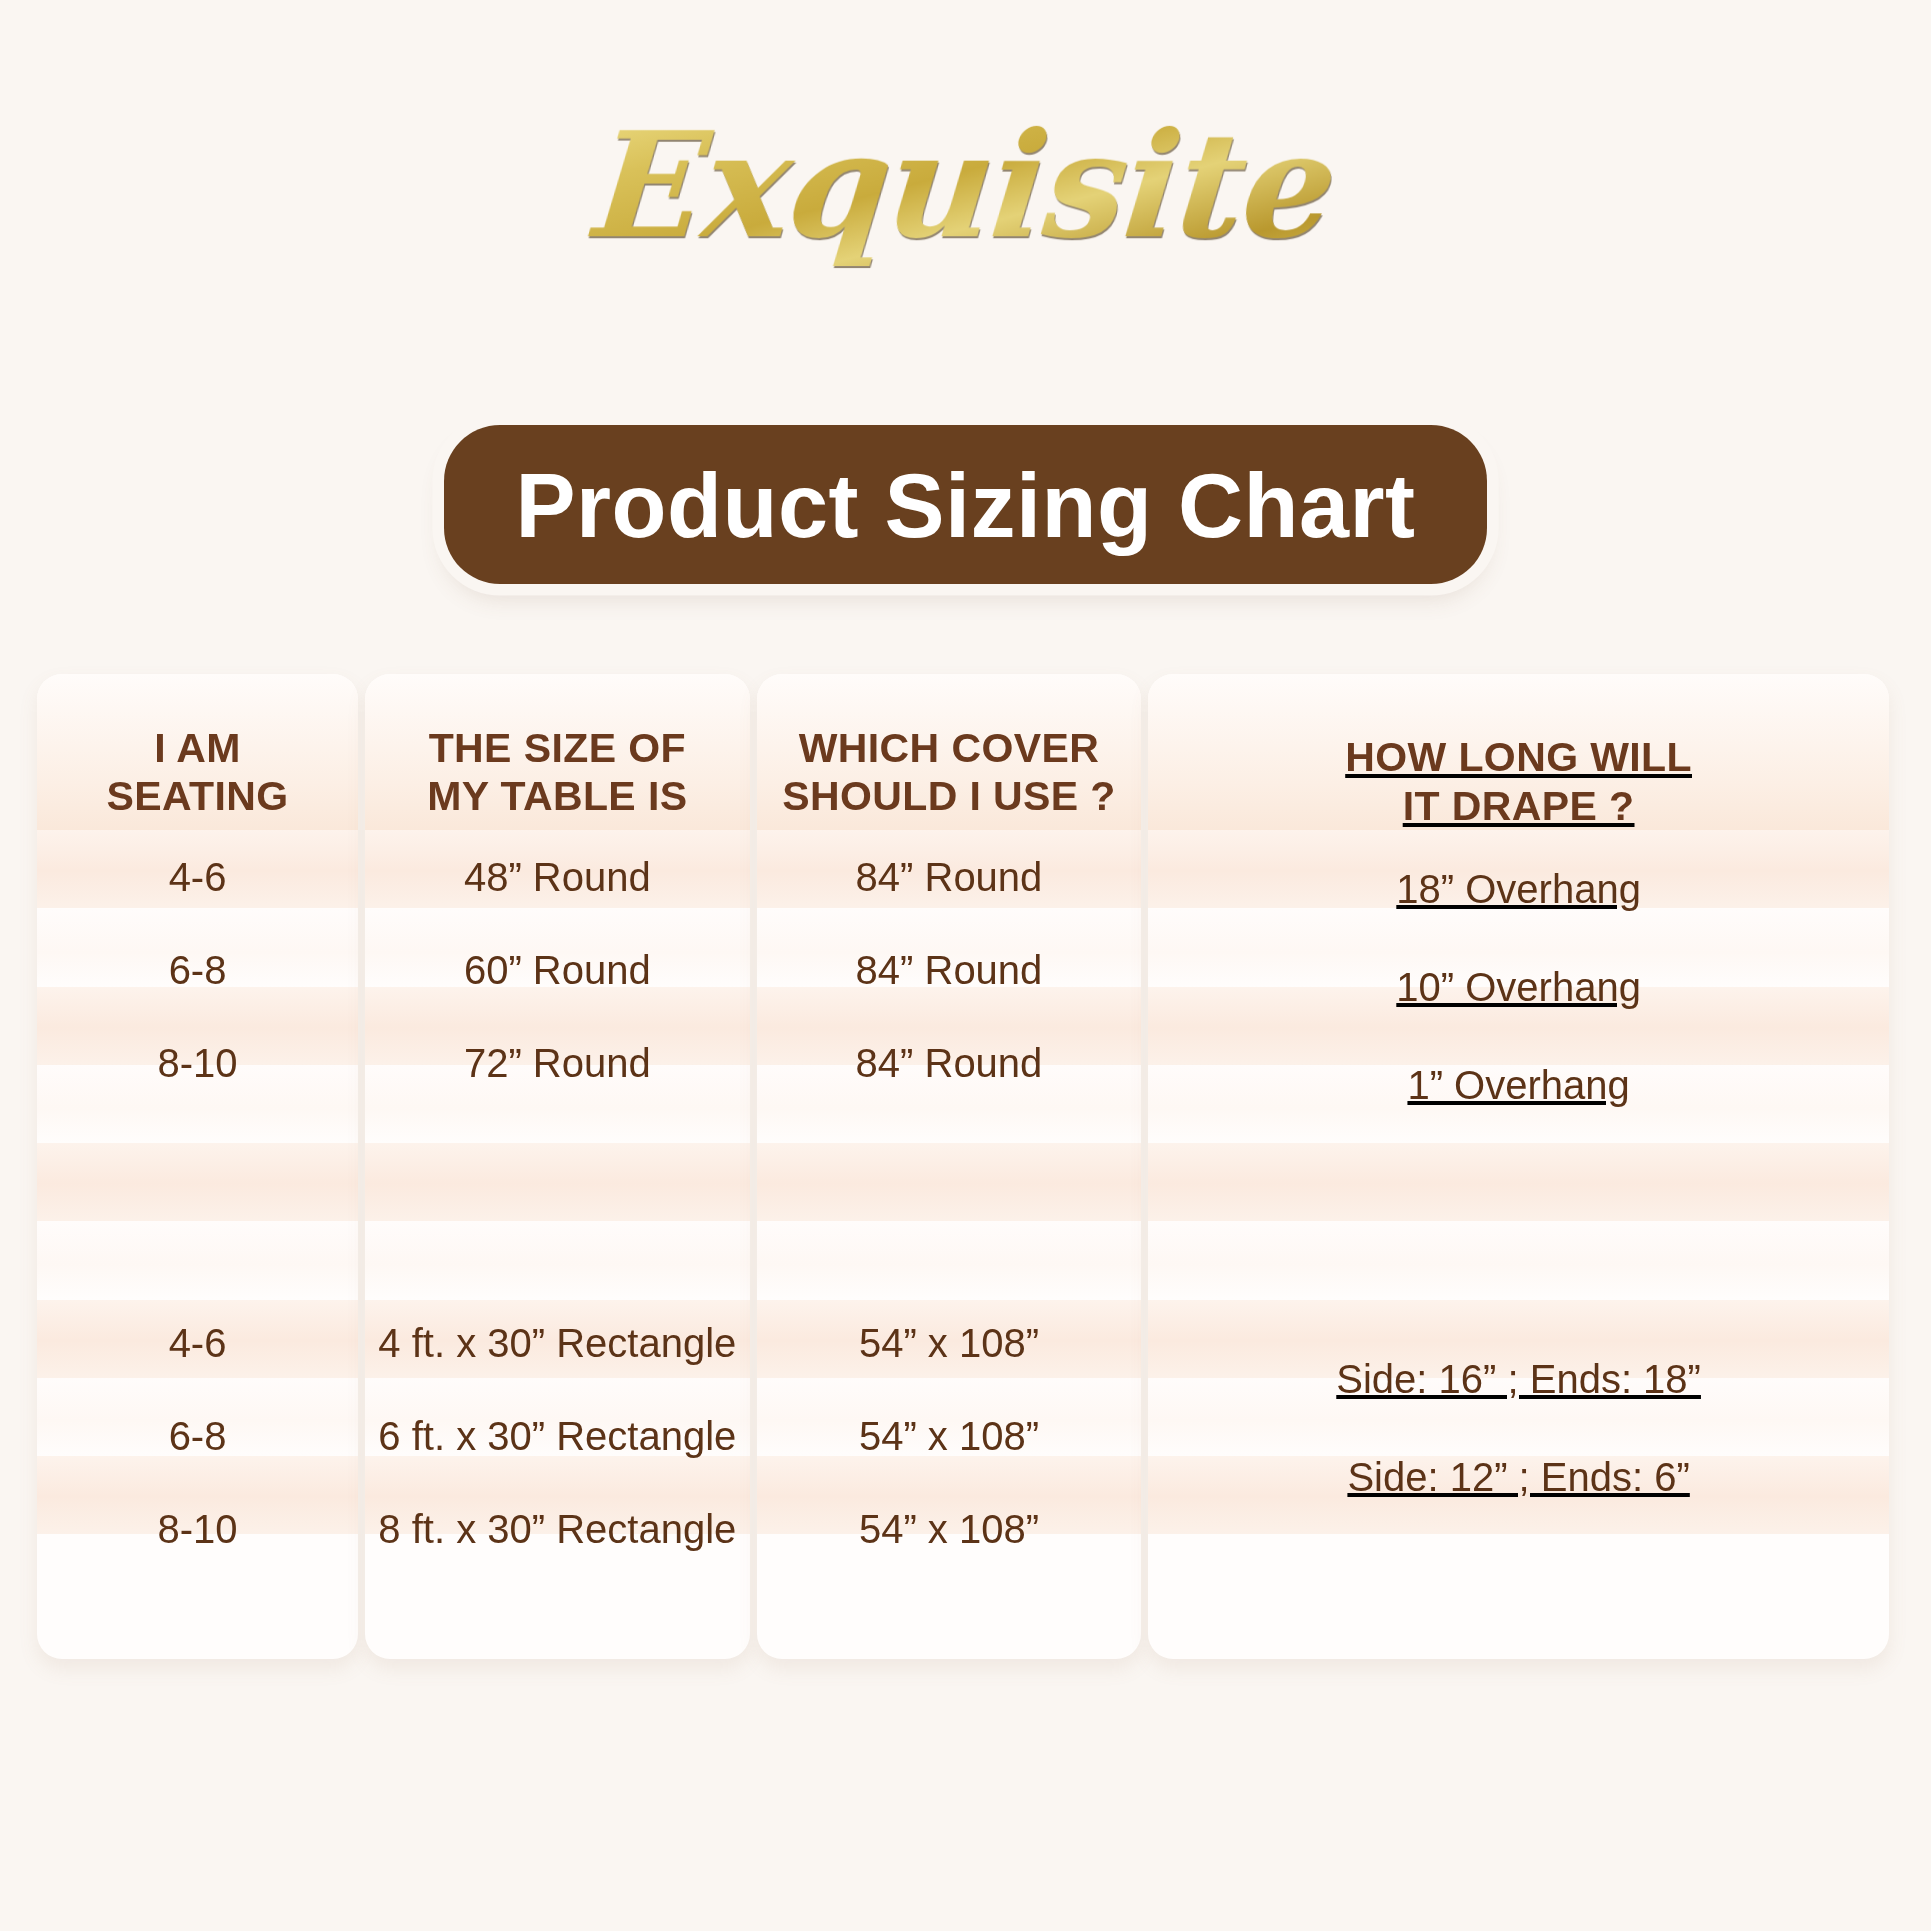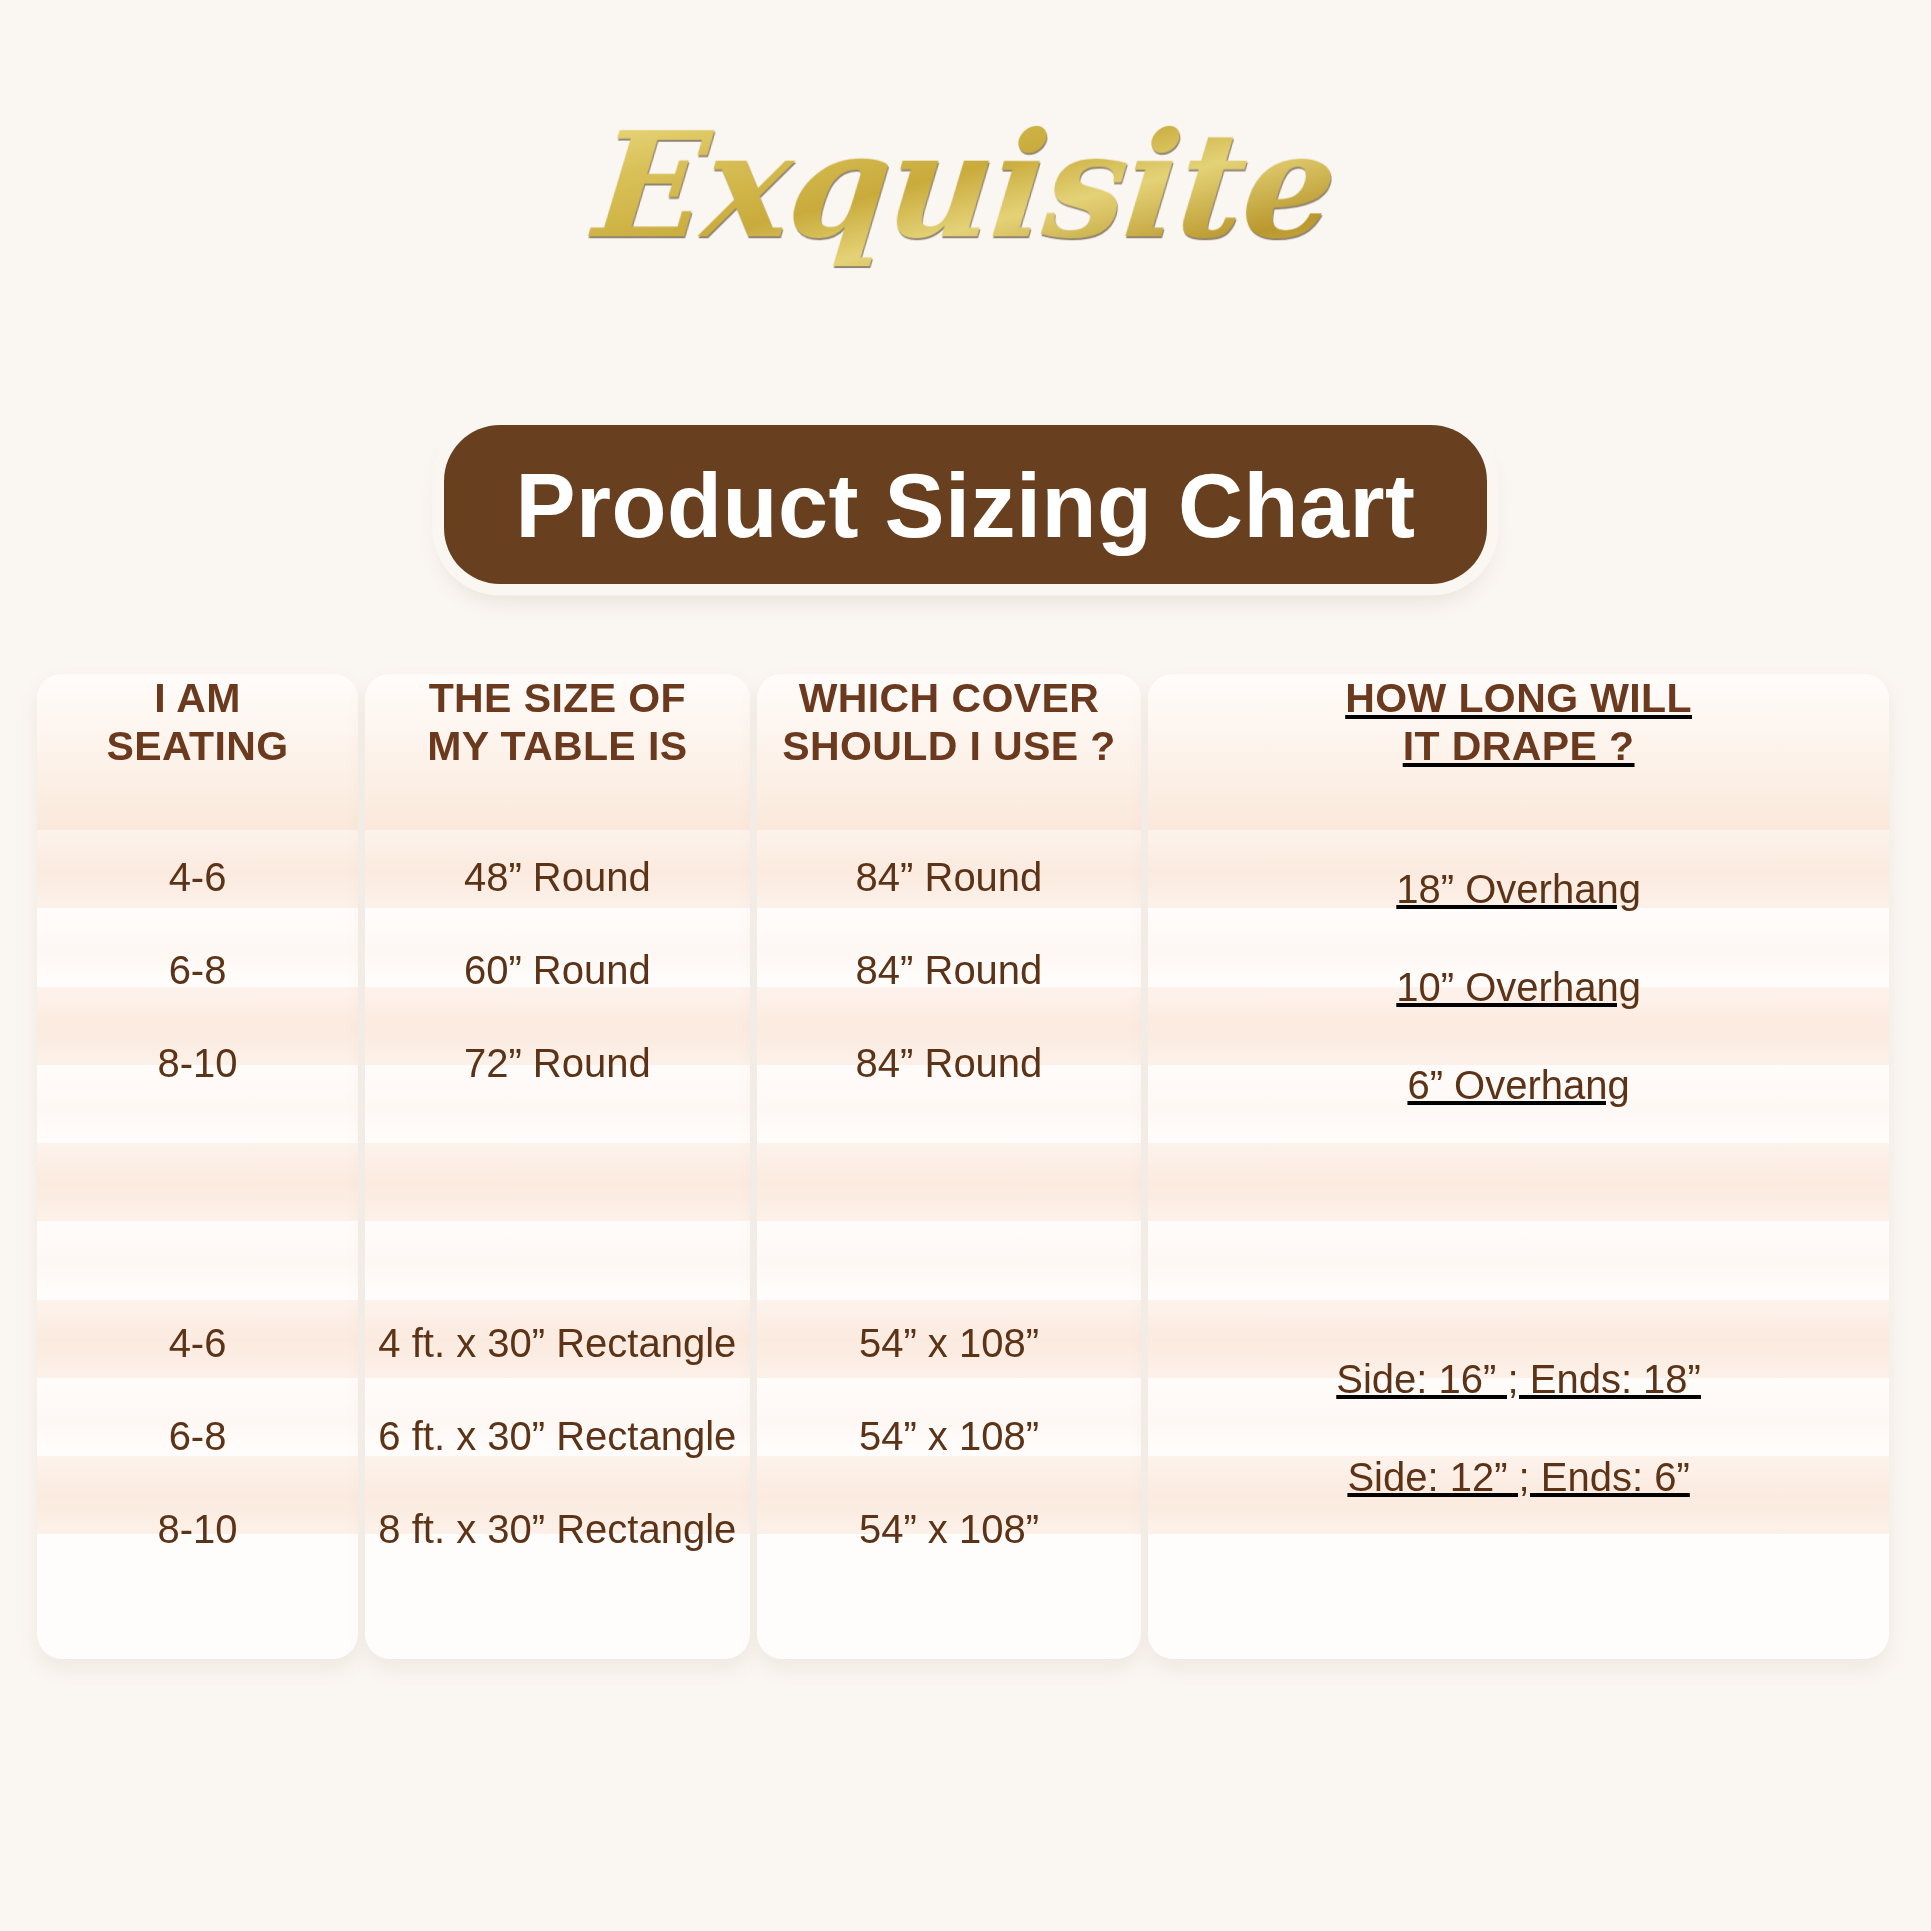--- a/index.html
+++ b/index.html
@@ -114,21 +114,21 @@
     z-index: 1;
     display: flex;
     flex-direction: column;
     width: 100%;
     height: 100%;
   }
 
   .col-header {
     height: 156px;
     display: flex;
-    align-items: flex-start;
+    align-items: flex-end;
     justify-content: center;
     text-align: center;
     padding: 0 9.7px;
   }
   .col-header span {
     color: #6B3A1E;
     font-weight: bold;
     font-size: 41px;
     line-height: 1.18;
     letter-spacing: 0.4px;
@@ -321,21 +321,21 @@
         <div class="col-header">
           <span>HOW LONG WILL<br>IT DRAPE ?</span>
         </div>
         <div class="cell">
           <span>18” Overhang</span>
         </div>
         <div class="cell">
           <span>10” Overhang</span>
         </div>
         <div class="cell">
-          <span>6” Overhang</span>
+          <span>1” Overhang</span>
         </div>
         <div class="cell spacer">
           <span>&nbsp;</span>
         </div>
         <div class="cell spacer">
           <span>&nbsp;</span>
         </div>
         <div class="cell">
           <span>Side: 16” ; Ends: 18”</span>
         </div>

